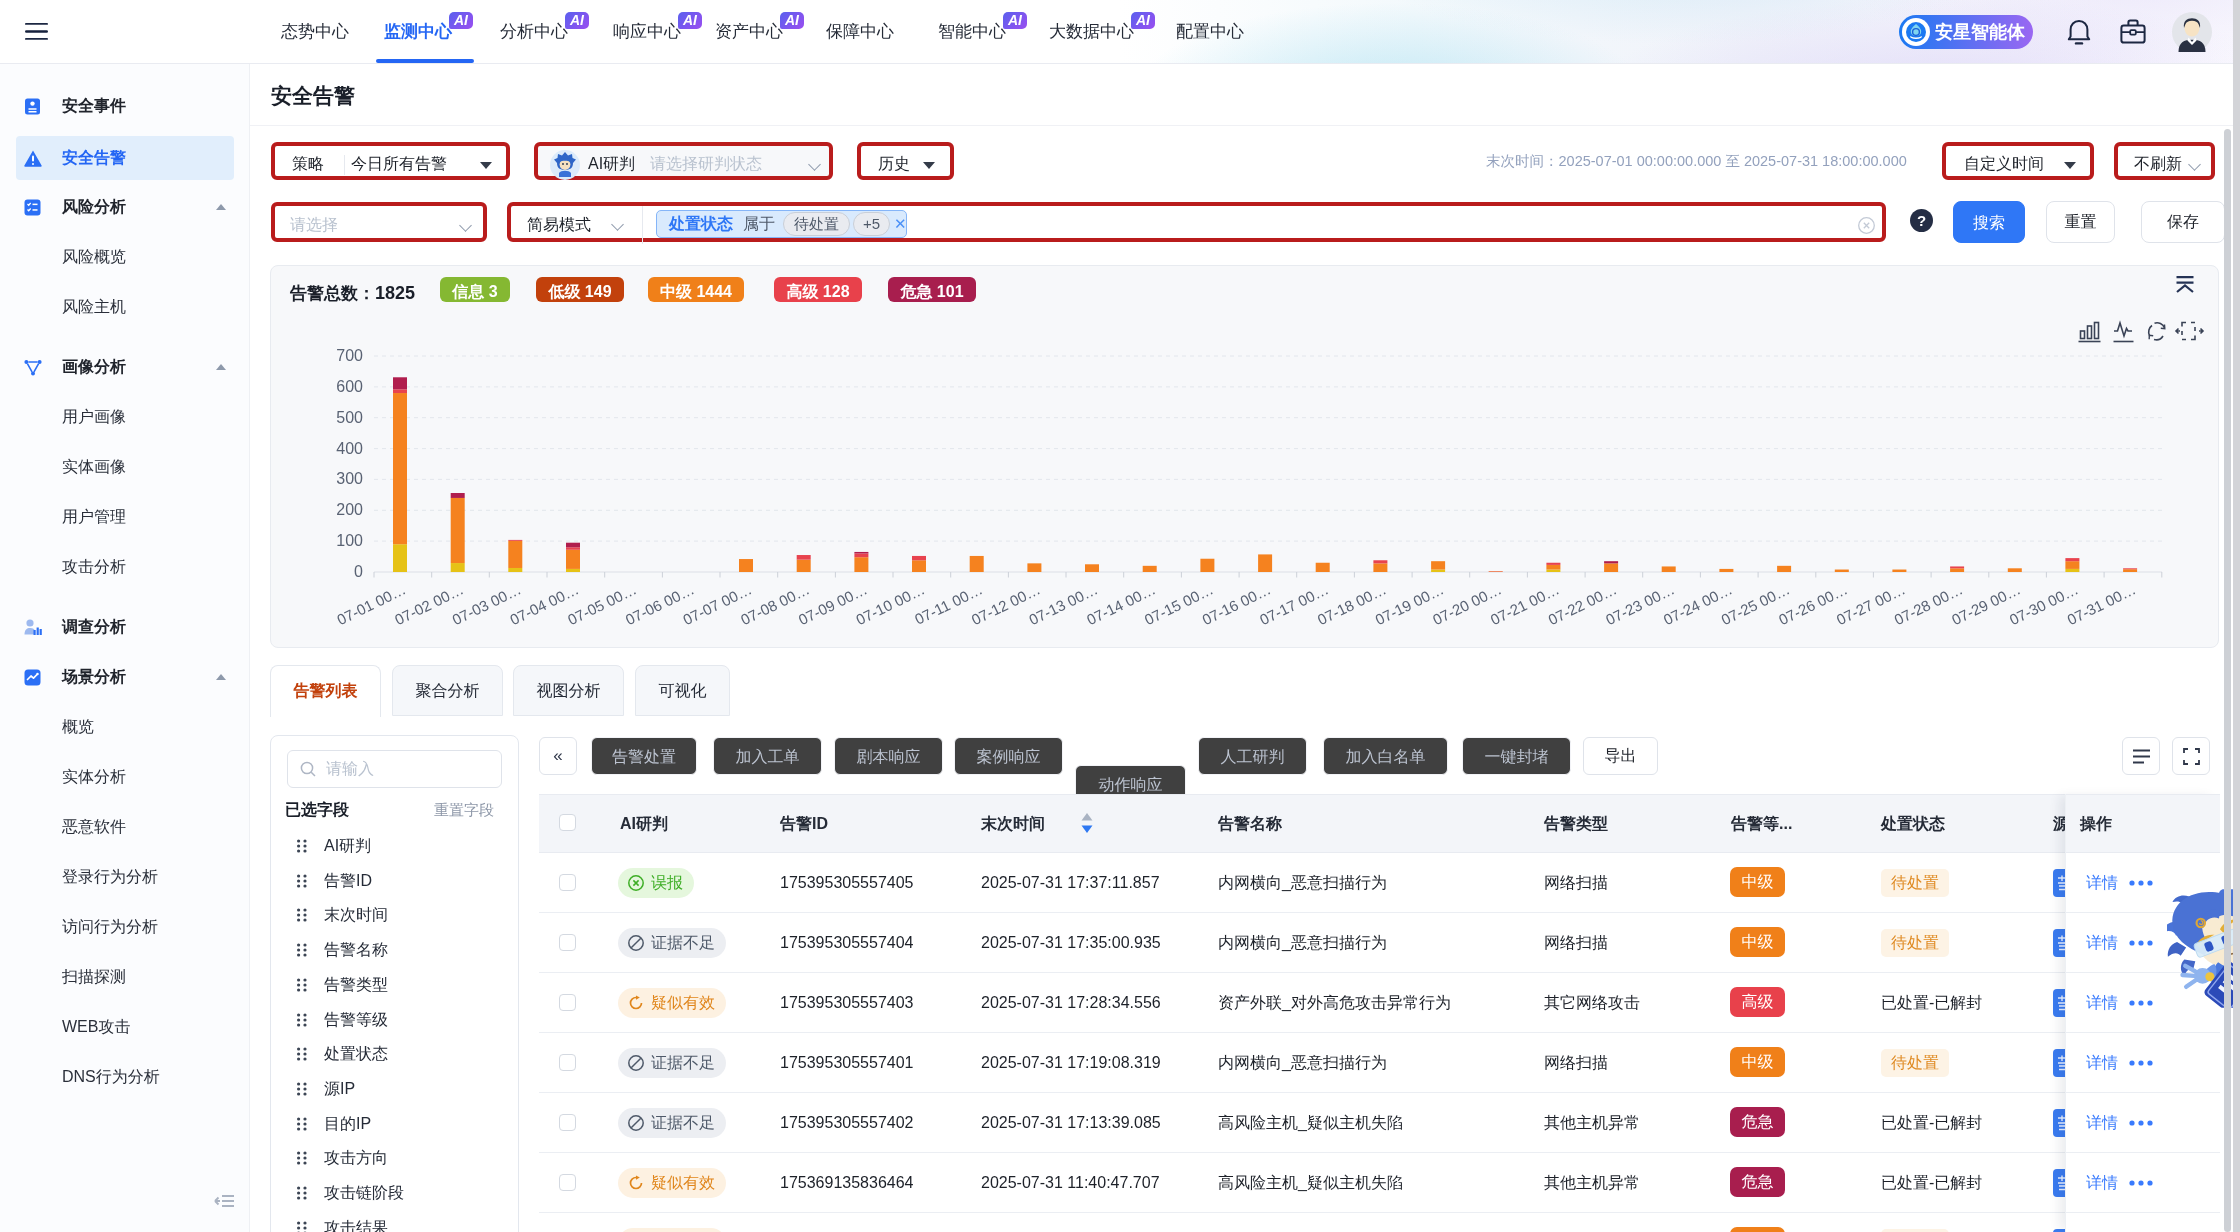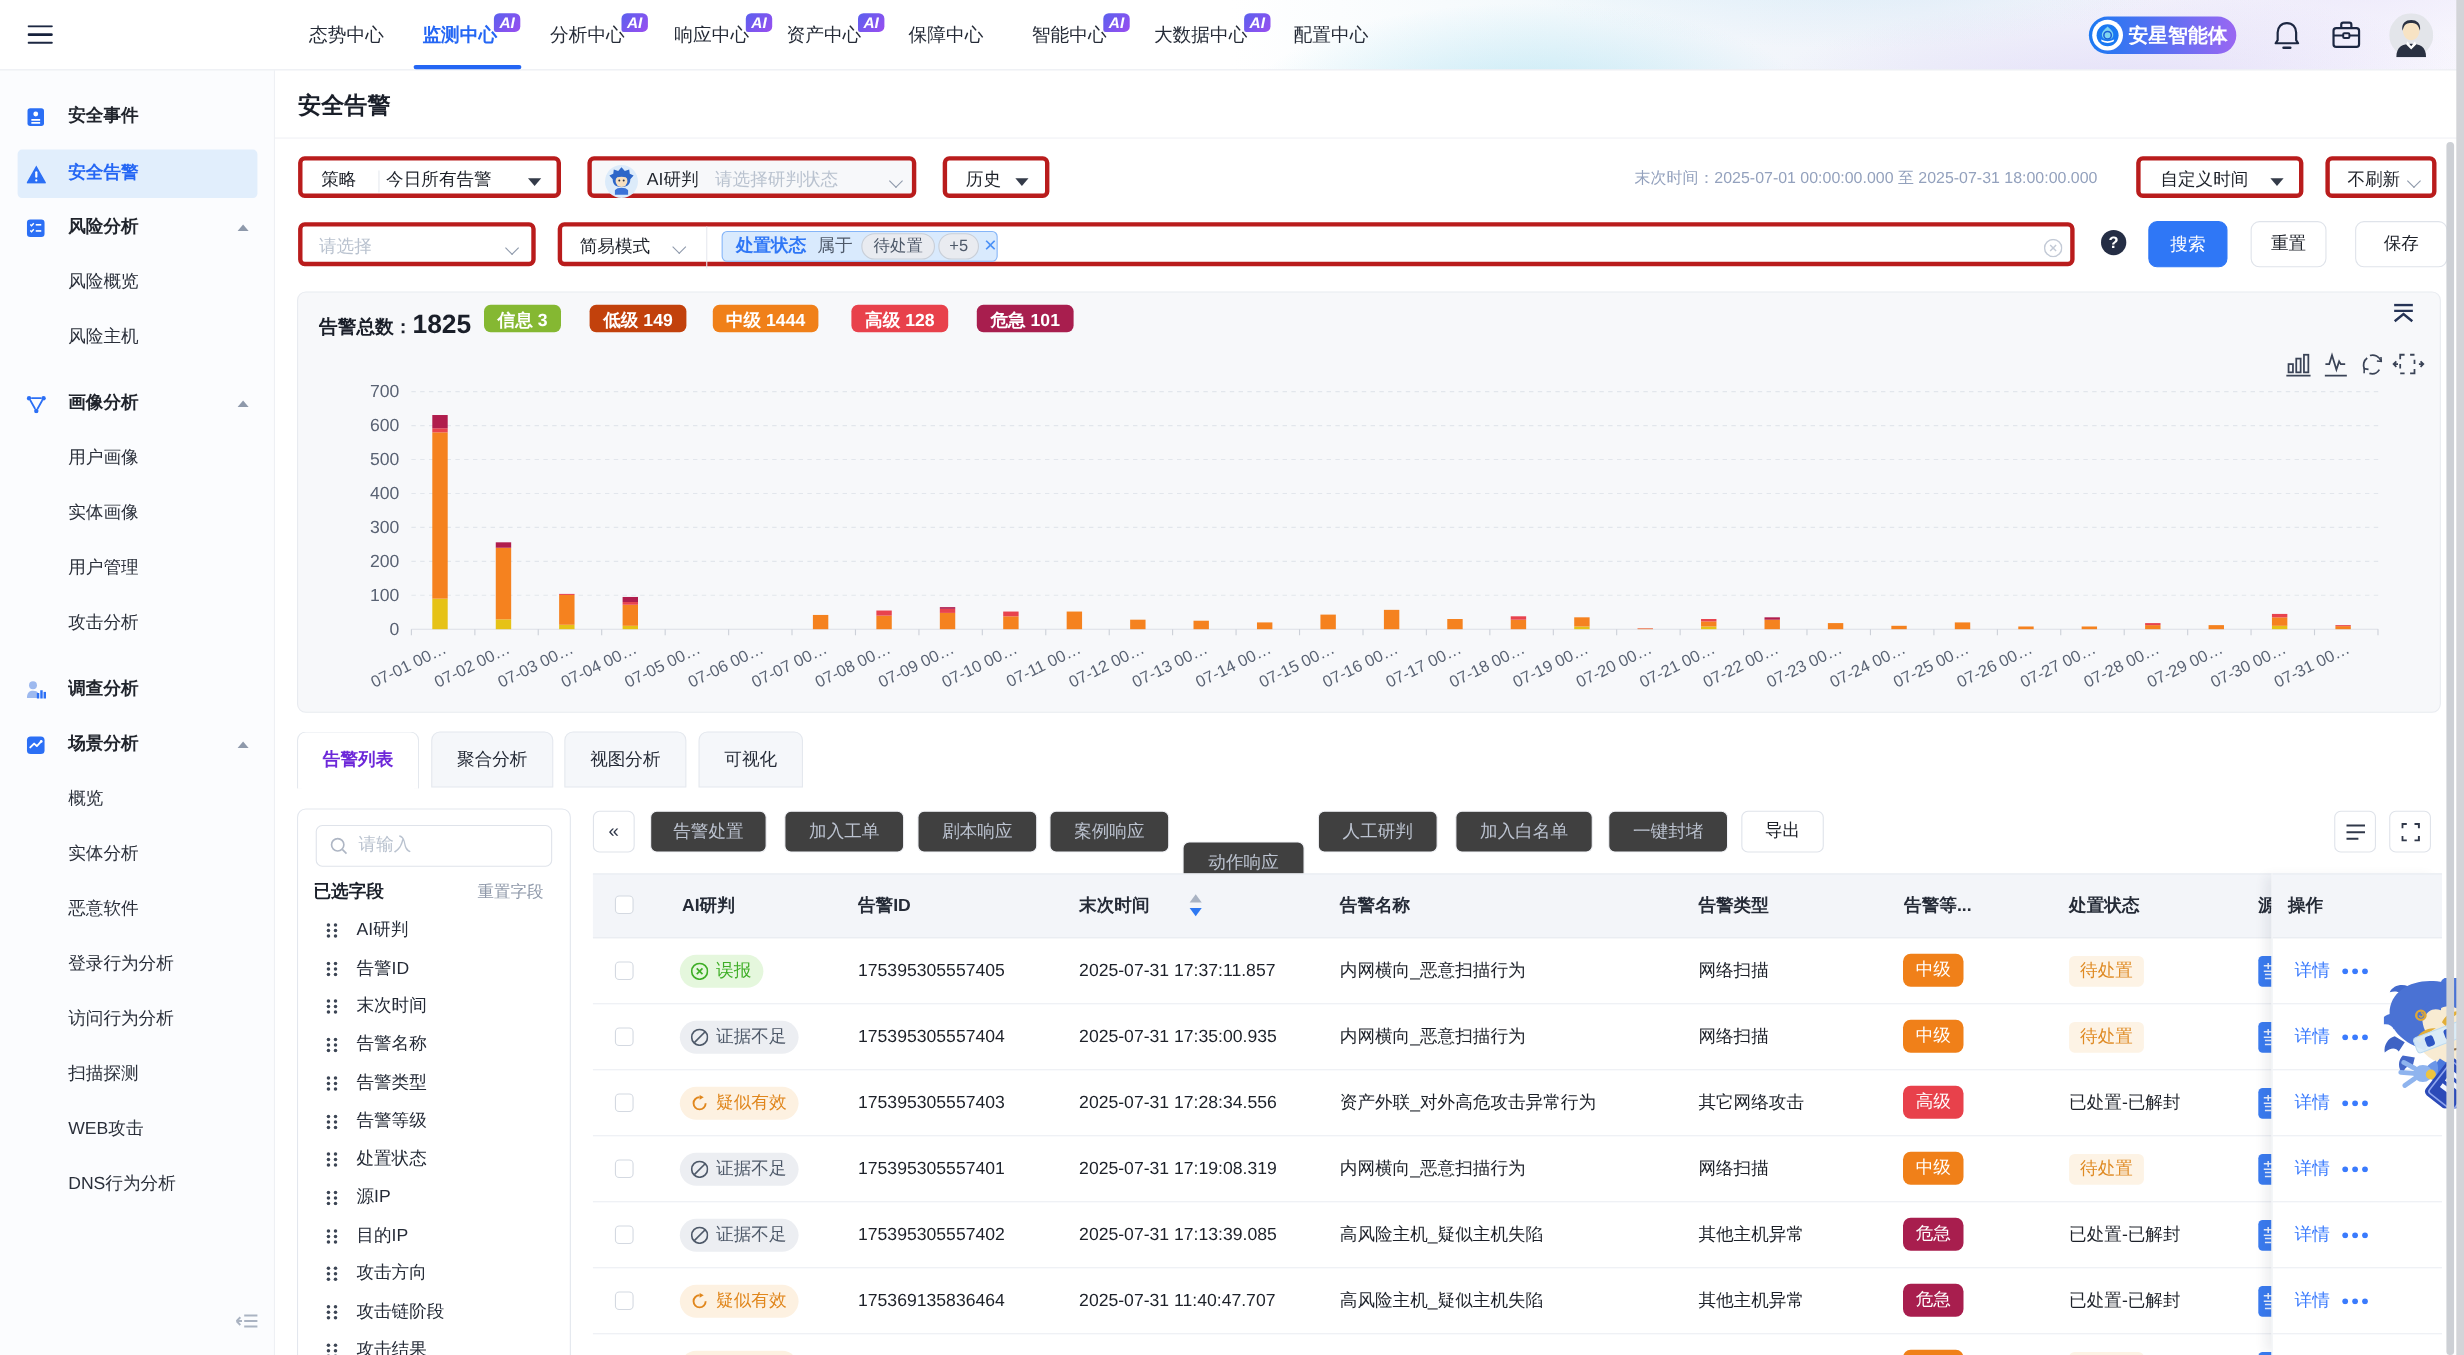--- a/index.html
+++ b/index.html
@@ -244,21 +244,21 @@
 <svg class="abs" style="left:1347px;top:11px;" width="17" height="17" viewBox="0 0 17 17">
       <circle cx="8.5" cy="8.5" r="7.8" fill="none" stroke="#c3cad6" stroke-width="1.3"></circle>
       <path d="M5.8 5.8 L11.2 11.2 M11.2 5.8 L5.8 11.2" stroke="#c3cad6" stroke-width="1.3"></path>
     </svg>
 </div>
 <div class="abs" style="left:1910px;top:209px;width:23px;height:23px;border-radius:50%;background:#252e45;color:#fff;font-size:15px;font-weight:bold;text-align:center;line-height:23px;">?</div>
 <div class="btn primary" style="left:1953px;top:201px;width:72px;height:42px;line-height:42px;border-radius:8px;">搜索</div>
 <div class="btn" style="left:2046px;top:201px;width:69px;height:42px;line-height:40px;border-radius:8px;">重置</div>
 <div class="btn" style="left:2141px;top:201px;width:84px;height:42px;line-height:40px;border-radius:8px;">保存</div>
 <div class="abs" style="left:270px;top:265px;width:1949px;height:383px;border:1px solid #e8ebf0;border-radius:8px;background:#f7f8fa;"></div>
-<div class="abs" style="left:290px;top:282px;font-size:17px;font-weight:bold;color:#1a1f29;">告警总数：<span style="font-size:24px;">1825</span></div>
+<div class="abs" style="left:290px;top:282px;font-size:17px;font-weight:bold;color:#1a1f29;">告警总数：<span style="font-size:18px;">1825</span></div>
 <div class="stat-badge" style="left:440px;top:277px;width:70px;background:#85b832;">信息 3</div>
 <div class="stat-badge" style="left:536px;top:277px;width:88px;background:#c2410c;">低级 149</div>
 <div class="stat-badge" style="left:648px;top:277px;width:96px;background:#f08019;">中级 1444</div>
 <div class="stat-badge" style="left:774px;top:277px;width:88px;background:#e8414b;">高级 128</div>
 <div class="stat-badge" style="left:888px;top:277px;width:88px;background:#a81e4e;">危急 101</div>
 <svg class="abs" style="left:2176px;top:276px;" width="18" height="18" viewBox="0 0 18 18">
 <path d="M0.5 1.2 L17.5 1.2 M0.5 6.6 L17.5 6.6" stroke="#253355" stroke-width="2.2"></path>
 <path d="M1 16 L9 9.5 L17 16" stroke="#253355" stroke-width="2.2" fill="none"></path>
   </svg>
 <svg class="abs" style="left:2078px;top:320px;" width="128" height="24" viewBox="0 0 128 24">
@@ -413,21 +413,21 @@
     <line x1="1430.4" y1="307" x2="1430.4" y2="312.5" stroke="#ccd0d8" stroke-width="1"></line>
     <line x1="1488.1" y1="307" x2="1488.1" y2="312.5" stroke="#ccd0d8" stroke-width="1"></line>
     <line x1="1545.8" y1="307" x2="1545.8" y2="312.5" stroke="#ccd0d8" stroke-width="1"></line>
     <line x1="1603.4" y1="307" x2="1603.4" y2="312.5" stroke="#ccd0d8" stroke-width="1"></line>
     <line x1="1661.1" y1="307" x2="1661.1" y2="312.5" stroke="#ccd0d8" stroke-width="1"></line>
     <line x1="1718.8" y1="307" x2="1718.8" y2="312.5" stroke="#ccd0d8" stroke-width="1"></line>
     <line x1="1776.4" y1="307" x2="1776.4" y2="312.5" stroke="#ccd0d8" stroke-width="1"></line>
     <line x1="1834.1" y1="307" x2="1834.1" y2="312.5" stroke="#ccd0d8" stroke-width="1"></line>
     <line x1="1891.8" y1="307" x2="1891.8" y2="312.5" stroke="#ccd0d8" stroke-width="1"></line>
   </svg>
-<div class="abs" style="left:270px;top:665px;width:111px;height:52px;background:#fff;border:1px solid #e4e8ee;border-bottom:none;border-radius:8px 8px 0 0;text-align:center;line-height:50px;font-size:16px;font-weight:bold;color:#6d28d9;z-index:2;">告警列表</div>
+<div class="abs" style="left:270px;top:665px;width:111px;height:52px;background:#fff;border:1px solid #e4e8ee;border-bottom:none;border-radius:8px 8px 0 0;text-align:center;line-height:50px;font-size:16px;font-weight:bold;color:#c2410c;z-index:2;">告警列表</div>
 <div class="abs" style="left:392px;top:665px;width:111px;height:51px;background:#f5f7fa;border:1px solid #e4e8ee;border-radius:8px 8px 0 0;text-align:center;line-height:49px;font-size:16px;color:#252b37;">聚合分析</div>
 <div class="abs" style="left:513px;top:665px;width:111px;height:51px;background:#f5f7fa;border:1px solid #e4e8ee;border-radius:8px 8px 0 0;text-align:center;line-height:49px;font-size:16px;color:#252b37;">视图分析</div>
 <div class="abs" style="left:635px;top:665px;width:95px;height:51px;background:#f5f7fa;border:1px solid #e4e8ee;border-radius:8px 8px 0 0;text-align:center;line-height:49px;font-size:16px;color:#252b37;">可视化</div>
 <div class="abs" style="left:270px;top:735px;width:249px;height:520px;border:1px solid #e3e7ee;border-radius:8px;background:#fff;overflow:hidden;">
 <div style="position:absolute;left:16px;top:14px;width:215px;height:38px;border:1px solid #dfe3ea;border-radius:6px;">
 <svg style="position:absolute;left:12px;top:10px;" width="17" height="17" viewBox="0 0 17 17">
         <circle cx="7" cy="7" r="5.6" fill="none" stroke="#aeb6c4" stroke-width="1.5"></circle>
         <path d="M11.2 11.2 L15 15" stroke="#aeb6c4" stroke-width="1.5"></path>
       </svg>
 <span class="ph" style="position:absolute;left:38px;top:0;line-height:36px;font-size:16px;">请输入</span>

